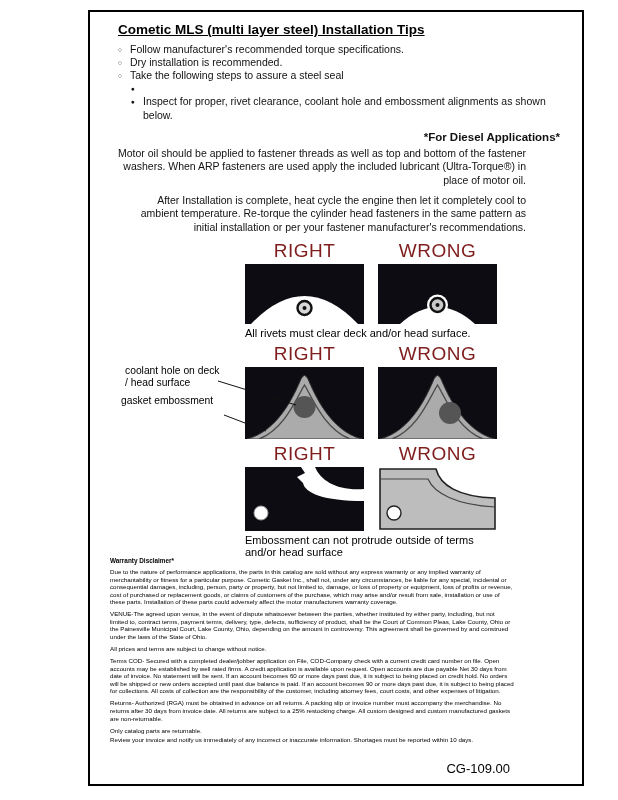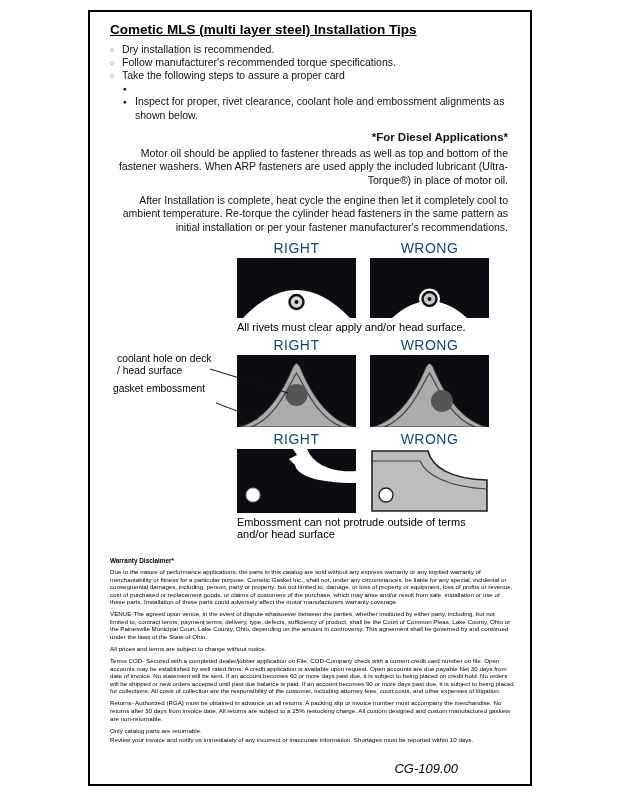--- a/index.html
+++ b/index.html
@@ -1,72 +1,72 @@
 <!DOCTYPE html>
 <html><head>
 <meta charset="utf-8">
 <style>
   * { margin:0; padding:0; box-sizing:border-box; }
   html,body { background:#ffffff; }
   body { font-family:"Liberation Sans", sans-serif; color:#111; }
   .canvas { position:relative; width:618px; height:800px; background:#fff; overflow:hidden; }
-  .sheet { position:absolute; left:88px; top:10px; width:444px; height:776px;
-           border:2px solid #000; background:#fff; padding:10px 22px 0 20px; overflow:hidden; }
+  .sheet { position:absolute; left:88px; top:10px; width:496px; height:776px;
+           border:2px solid #000; background:#fff; padding:10px 22px 0 28px; overflow:hidden; }
 
   .title { font-size:13.5px; font-weight:bold; text-decoration:underline; margin-bottom:6px; color:#000; }
 
   .tips { list-style:none; font-size:10.5px; line-height:1.25; }
   .tips li { display:flex; gap:5px; }
   .tips li.sub { padding-left:13px; }
   .mk { font-size:6.5px; line-height:13px; width:7px; flex:0 0 auto; }
 
   .diesel-h { font-size:11.5px; font-weight:bold; margin:9px 0 4px;text-align:right; }
   .para { font-size:10.5px; line-height:1.3; margin-bottom:6px; max-width:408px;text-align:right; }
   .note { font-size:10.5px; margin:0 0 5px; }
 
   .dgs { margin-left:127px; width:252px; }
   .dg-row { margin-bottom:4px; }
   .dg-headers { display:flex; gap:14px; }
-  .dg-headers span { width:119px; text-align:center; font-size:14px; color:#0c4a6e; letter-spacing:0.5px; }
+  .dg-headers span { width:119px; text-align:center; font-size:19px; color:#7f1d1d; letter-spacing:0.5px; }
   .dg-panels { display:flex; gap:14px; position:relative; margin-top:2px; }
   .dg-panels svg.panel { display:block; flex:0 0 auto; }
   .dg-caption { font-size:11px; margin:3px 0 1px; color:#000; }
 
   .dg-label { position:absolute; font-size:10.3px; line-height:1.15; color:#000; }
   .label-coolant { left:-120px; top:-2px; width:100px; }
   .label-emboss  { left:-124px; top:28px; width:112px; }
   .leader-svg { position:absolute; left:-125px; top:-4px; width:200px; height:84px; pointer-events:none; }
 
   .legal { position:absolute; left:20px; top:545px; width:404px; color:#000; }
   .legal h3 { font-size:6.4px; font-weight:bold; margin-bottom:4px; }
   .legal p { font-size:6.2px; line-height:1.22; margin-bottom:4.5px; }
   .legal p.tight { margin-bottom:1.5px; }
 
-  .page-code { position:absolute; right:72px; bottom:8px; font-size:13px; color:#000;font-style:italic; }
+  .page-code { position:absolute; right:72px; bottom:8px; font-size:13px; color:#000; }
 </style>
 </head>
 <body>
 
 <div class="canvas">
   <div class="sheet">
 
     <h1 class="title">Cometic MLS (multi layer steel) Installation Tips</h1>
 
     <ul class="tips">
       <li>
         <span class="mk">○</span>
+        <span>Follow manufacturer's recommended torque specifications.</span>
+      </li>
+      <li>
+        <span class="mk">○</span>
         <span>Dry installation is recommended.</span>
       </li>
       <li>
         <span class="mk">○</span>
-        <span>Follow manufacturer's recommended torque specifications.</span>
-      </li>
-      <li>
-        <span class="mk">○</span>
-        <span>Take the following steps to assure a proper card</span>
+        <span>Take the following steps to assure a steel seal</span>
       </li>
       <li class="sub">
         <span class="mk">●</span>
       </li>
       <li class="sub">
         <span class="mk">●</span>
         <span>Inspect for proper, rivet clearance, coolant hole and embossment alignments as shown below.</span>
       </li>
     </ul>
 
@@ -89,21 +89,21 @@
             <circle cx="59.5" cy="44" r="2" fill="#111"></circle>
           </svg>
           <svg class="panel" width="119" height="60" viewBox="0 0 119 60">
             <rect width="119" height="60" fill="#0c0c12"></rect>
             <path d="M22 60 Q59.5 26 97 60 Z" fill="#ffffff"></path>
             <circle cx="59.5" cy="41" r="10.5" fill="#ffffff"></circle>
             <circle cx="59.5" cy="41" r="7" fill="#c9c9c9" stroke="#111" stroke-width="2.4"></circle>
             <circle cx="59.5" cy="41" r="2" fill="#111"></circle>
           </svg>
         </div>
-        <div class="dg-caption">All rivets must clear apply and/or head surface.</div>
+        <div class="dg-caption">All rivets must clear deck and/or head surface.</div>
       </div>
 
       <div class="dg-row">
         <div class="dg-headers">
           <span>RIGHT</span>
           <span>WRONG</span>
         </div>
         <div class="dg-panels">
           <div class="dg-label label-coolant">coolant hole on deck / head surface</div>
           <div class="dg-label label-emboss">gasket embossment</div>

